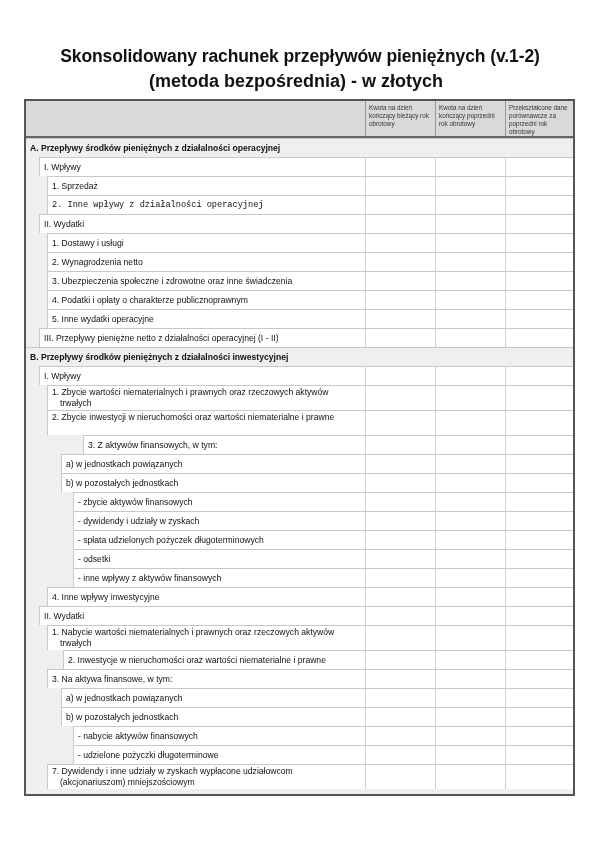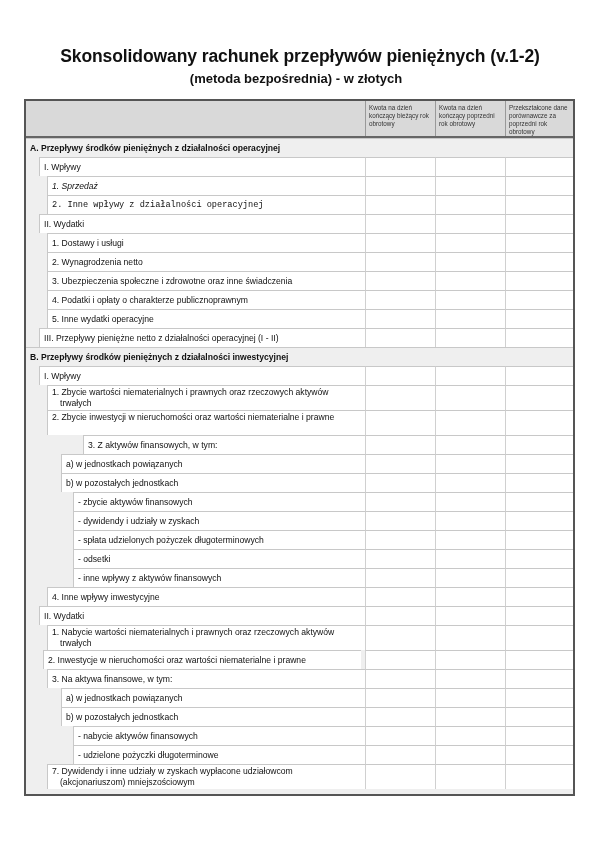--- a/index.html
+++ b/index.html
@@ -1,21 +1,21 @@
 <!DOCTYPE html>
 <html><head>
 <meta charset="utf-8">
 <style>
   html, body { margin: 0; padding: 0; background: #ffffff; }
   body { width: 600px; height: 848px; position: relative; overflow: hidden;
          font-family: "Liberation Sans", sans-serif; color: #111; }
   .title { position: absolute; top: 46px; left: 0; width: 600px; text-align: center;
            font-size: 17.5px; font-weight: bold; letter-spacing: -0.1px; }
   .subtitle { position: absolute; top: 71px; left: 0; width: 592px; text-align: center;
-              font-size: 13px; font-weight: bold; }
+              font-size: 18px; font-weight: bold; }
   .table { position: absolute; left: 24px; top: 99px; width: 551px; height: 697px;
            border: 2px solid #555; box-sizing: border-box; background: #efefef; overflow: hidden; }
   .hdr { position: absolute; left: 0; top: 0; width: 547px; height: 35px; background: #d9d9d9;
          border-bottom: 2px solid #666; }
   .hdr .hc { position: absolute; top: 0; height: 35px; border-left: 1px solid #999;
              font-size: 6.3px; line-height: 8px; color: #333; padding: 3px 0 0 3px; box-sizing: border-box; }
   .row { position: absolute; height: 19px; box-sizing: border-box; }
   .row .lbl { position: absolute; top: 0; bottom: 0; background: #fff;
               border-top: 1px solid #c8c8c8; border-left: 1px solid #c8c8c8;
               font-size: 8.6px; line-height: 18px; padding-left: 4px; box-sizing: border-box;
@@ -47,21 +47,21 @@
         <div class="val" style="left: 409px; width: 70px;"></div>
         <div class="val" style="left: 479px; width: 68px;"></div>
       </div>
       <div class="row" style="top: 56px; left: 0px; width: 547px; height: 19px;">
         <div class="lbl" style="left: 13px; width: 326px;"><span>I.   Wpływy</span></div>
         <div class="val" style="left: 339px; width: 70px;"></div>
         <div class="val" style="left: 409px; width: 70px;"></div>
         <div class="val" style="left: 479px; width: 68px;"></div>
       </div>
       <div class="row" style="top: 75px; left: 0px; width: 547px; height: 19px;">
-        <div class="lbl" style="left: 21px; width: 318px; font-style: italic;"><span>1. Sprzedaż</span></div>
+        <div class="lbl" style="left: 21px; width: 318px;"><span>1. Sprzedaż</span></div>
         <div class="val" style="left: 339px; width: 70px;"></div>
         <div class="val" style="left: 409px; width: 70px;"></div>
         <div class="val" style="left: 479px; width: 68px;"></div>
       </div>
       <div class="row" style="top: 94px; left: 0px; width: 547px; height: 19px;">
         <div class="lbl" style="left: 21px; width: 318px; font-family: Liberation Mono, monospace;"><span>2. Inne wpływy z działalności operacyjnej</span></div>
         <div class="val" style="left: 339px; width: 70px;"></div>
         <div class="val" style="left: 409px; width: 70px;"></div>
         <div class="val" style="left: 479px; width: 68px;"></div>
       </div>
@@ -191,21 +191,21 @@
         <div class="val" style="left: 409px; width: 70px;"></div>
         <div class="val" style="left: 479px; width: 68px;"></div>
       </div>
       <div class="row" style="top: 524px; left: 0px; width: 547px; height: 25px;">
         <div class="lbl wrap" style="left: 21px; width: 318px;"><span class="hang">1. Nabycie wartości niematerialnych i prawnych oraz rzeczowych aktywów trwałych</span></div>
         <div class="val" style="left: 339px; width: 70px;"></div>
         <div class="val" style="left: 409px; width: 70px;"></div>
         <div class="val" style="left: 479px; width: 68px;"></div>
       </div>
       <div class="row" style="top: 549px; left: 0px; width: 547px; height: 19px;">
-        <div class="lbl" style="left: 17px; width: 318px;"><span>2. Inwestycje w nieruchomości oraz wartości niematerialne i prawne</span></div>
+        <div class="lbl" style="left: 37px; width: 318px;"><span>2. Inwestycje w nieruchomości oraz wartości niematerialne i prawne</span></div>
         <div class="val" style="left: 339px; width: 70px;"></div>
         <div class="val" style="left: 409px; width: 70px;"></div>
         <div class="val" style="left: 479px; width: 68px;"></div>
       </div>
       <div class="row" style="top: 568px; left: 0px; width: 547px; height: 19px;">
         <div class="lbl" style="left: 21px; width: 318px;"><span>3. Na aktywa finansowe, w tym:</span></div>
         <div class="val" style="left: 339px; width: 70px;"></div>
         <div class="val" style="left: 409px; width: 70px;"></div>
         <div class="val" style="left: 479px; width: 68px;"></div>
       </div>

